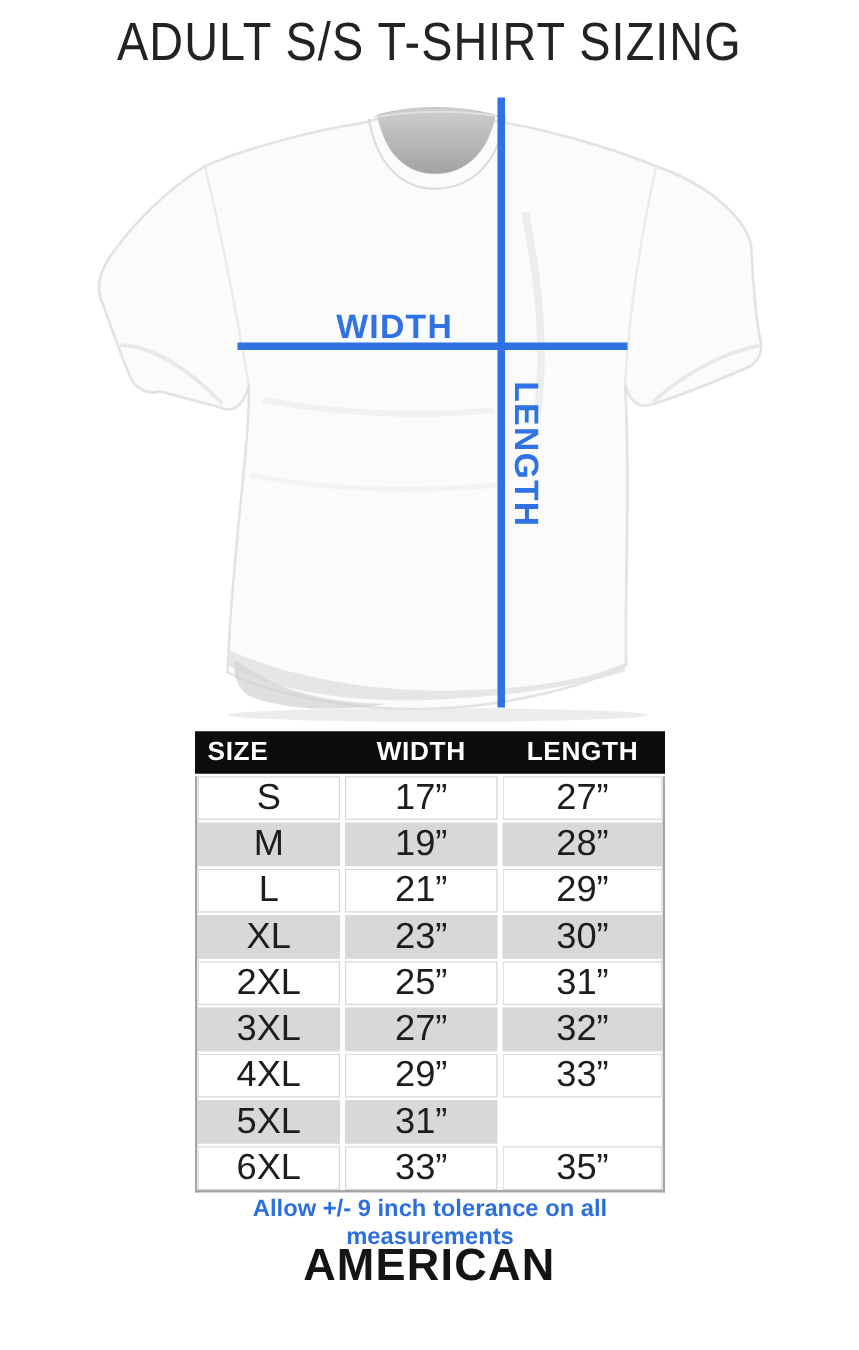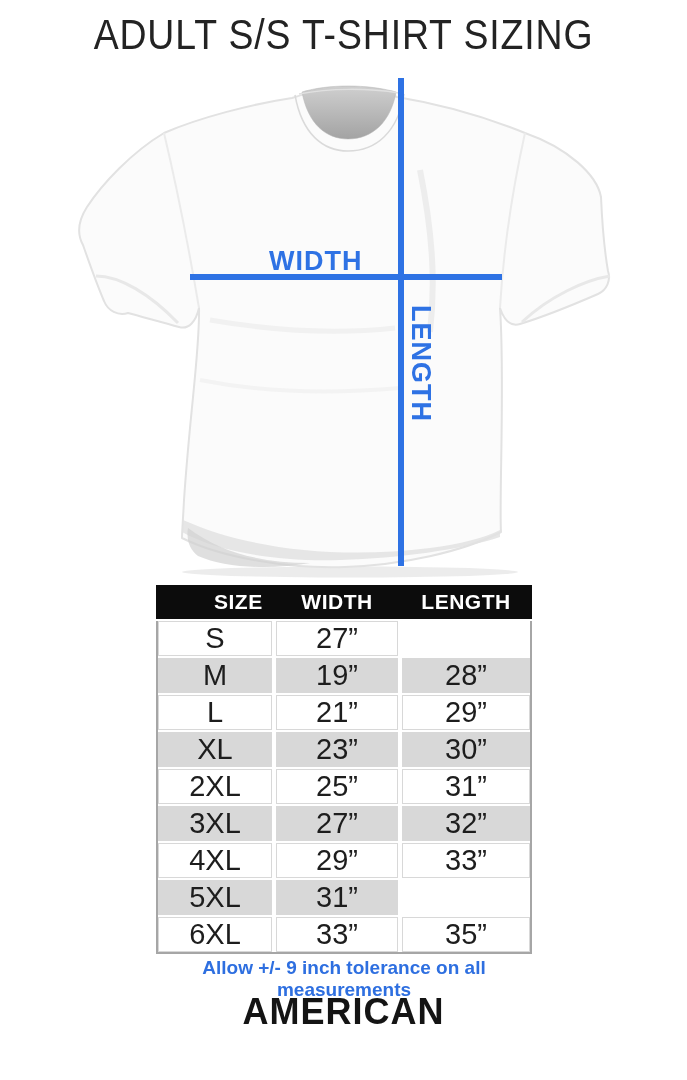--- a/index.html
+++ b/index.html
@@ -35,21 +35,21 @@
   }
   
   .sizetable { position:absolute; left:156px; top:585px; width:376px; }
   .thead {
     display:grid; grid-template-columns:118px 126px 132px;
     height:34px; align-items:center;
     background:#0c0c0c; color:#ffffff;
     font-size:21px; font-weight:700; letter-spacing:.5px;
     margin-bottom:2px;
   }
-  .thead .h-size { padding-left:10px;margin-left:48px; }
+  .thead .h-size { padding-left:10px; }
   .thead .h-width, .thead .h-length { text-align:center; }
   .tbody {
     display:flex; flex-direction:column; gap:2px;
     background:#ffffff;
     border:2px solid #a6a6a6; border-top:none;
     box-sizing:border-box; width:376px;
   }
   .trow { display:grid; grid-template-columns:114px 122px 128px; column-gap:4px; height:35px; }
   .cell {
     display:flex; align-items:center; justify-content:center;
@@ -141,20 +141,21 @@
 
 <div class="sizetable">
   <div class="thead">
     <div class="h-size">SIZE</div>
     <div class="h-width">WIDTH</div>
     <div class="h-length">LENGTH</div>
   </div>
   <div class="tbody">
     <div class="trow">
       <div class="cell">S</div>
+      <div class="cell">17”</div>
       <div class="cell">27”</div>
     </div>
     <div class="trow">
       <div class="cell">M</div>
       <div class="cell">19”</div>
       <div class="cell">28”</div>
     </div>
     <div class="trow">
       <div class="cell">L</div>
       <div class="cell">21”</div>

